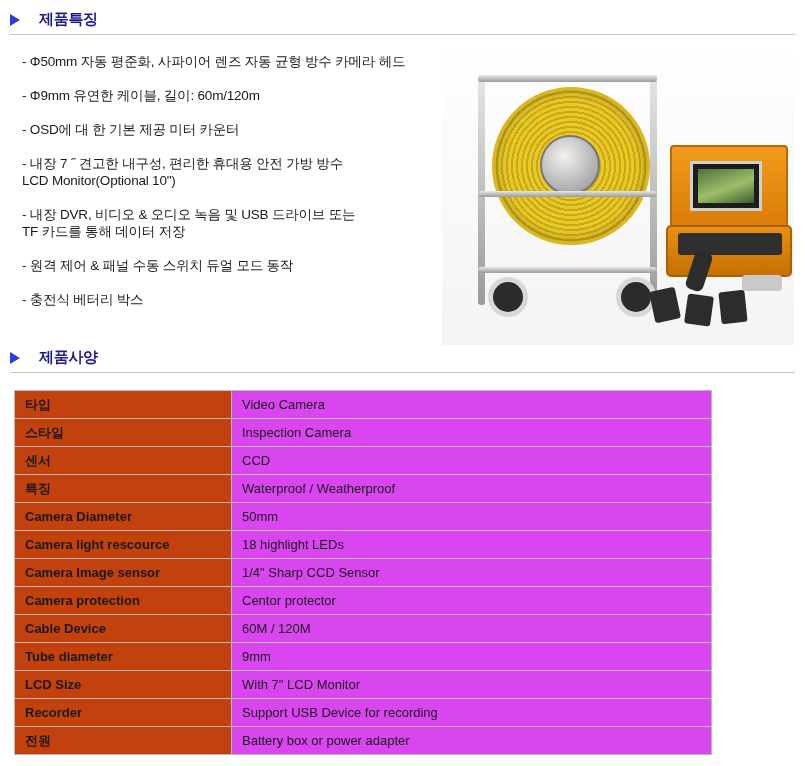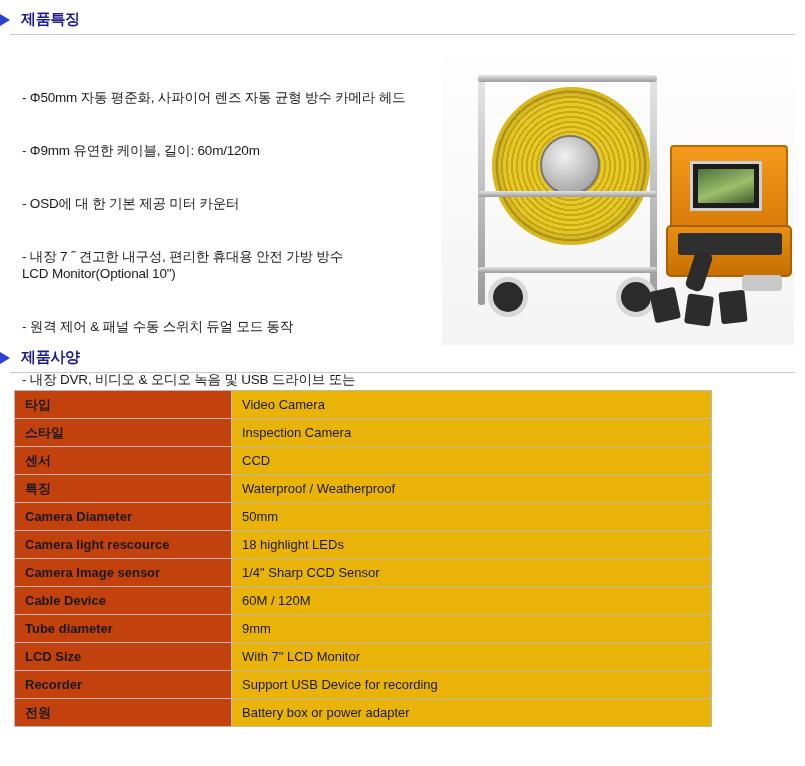--- a/index.html
+++ b/index.html
@@ -13,21 +13,22 @@
     font-family: "Liberation Sans", sans-serif;
     color: #222222;
     position: relative;
     overflow: hidden;
   }
 
   
   .section-head {
     display: flex;
     align-items: center;
-    gap: 11px;
+    gap: 19px;
+    padding-left: 10px;
   }
   .section-head .tri {
     width: 0;
     height: 0;
     border-top: 6px solid transparent;
     border-bottom: 6px solid transparent;
     border-left: 10px solid #2a3fd6;
     display: block;
   }
   .section-head .title {
@@ -58,21 +59,20 @@
     padding-left: 22px;
     box-sizing: border-box;
   }
   .feature-item {
     font-size: 13.5px;
     color: #1a1a1a;
     line-height: 17px;
     margin-bottom: 17px;
     letter-spacing: -0.2px;
     white-space: pre-line;
-    margin-top: 36px;
   }
 
   
   .product-photo {
     position: relative;
     width: 352px;
     height: 292px;
     margin-left: 2px;
     background: linear-gradient(#fefefe, #f4f4f4);
   }
@@ -214,44 +214,44 @@
     padding: 0 10px;
     color: #1a1a1a;
     vertical-align: middle;
   }
   .spec-table td.key {
     width: 196px;
     font-weight: bold;
     background: #c2410c;
   }
   .spec-table td.val {
-    background: #eab308;
+    background: #d946ef;
     font-weight: normal;
   }
 </style>
 </head>
 <body>
 
 <section id="features-section">
   <div class="section-head">
     <span class="tri"></span>
     <span class="title">제품특징</span>
   </div>
   <div class="head-rule"></div>
 
   <div class="features-wrap">
     <div class="feature-list">
       <div class="feature-item">- Φ50mm 자동 평준화, 사파이어 렌즈 자동 균형 방수 카메라 헤드</div>
       <div class="feature-item">- Φ9mm 유연한 케이블, 길이: 60m/120m</div>
       <div class="feature-item">- OSD에 대 한 기본 제공 미터 카운터</div>
       <div class="feature-item">- 내장 7 ˝ 견고한 내구성, 편리한  휴대용 안전 가방 방수
    LCD Monitor(Optional 10")</div>
-      <div class="feature-item">- 원격 제어 &amp; 패널 수동 스위치 듀얼 모드 동작</div>
       <div class="feature-item">- 내장 DVR, 비디오 &amp; 오디오 녹음 및 USB 드라이브 또는
    TF 카드를 통해 데이터 저장</div>
+      <div class="feature-item">- 원격 제어 &amp; 패널 수동 스위치 듀얼 모드 동작</div>
       <div class="feature-item">- 충전식 베터리 박스</div>
     </div>
 
     <div class="product-photo">
       <div class="reel-frame">
         <div class="reel-bar bar-left"></div>
         <div class="reel-bar bar-right"></div>
         <div class="reel-bar bar-top"></div>
         <div class="reel-cable"></div>
         <div class="reel-hub"></div>
@@ -312,20 +312,24 @@
       </tr>
       <tr>
         <td class="key">Camera light rescource</td>
         <td class="val">18 highlight LEDs</td>
       </tr>
       <tr>
         <td class="key">Camera Image sensor</td>
         <td class="val">1/4" Sharp CCD Sensor</td>
       </tr>
       <tr>
+        <td class="key">Camera protection</td>
+        <td class="val">Centor protector</td>
+      </tr>
+      <tr>
         <td class="key">Cable Device</td>
         <td class="val">60M / 120M</td>
       </tr>
       <tr>
         <td class="key">Tube diameter</td>
         <td class="val">9mm</td>
       </tr>
       <tr>
         <td class="key">LCD Size</td>
         <td class="val">With 7" LCD Monitor</td>

